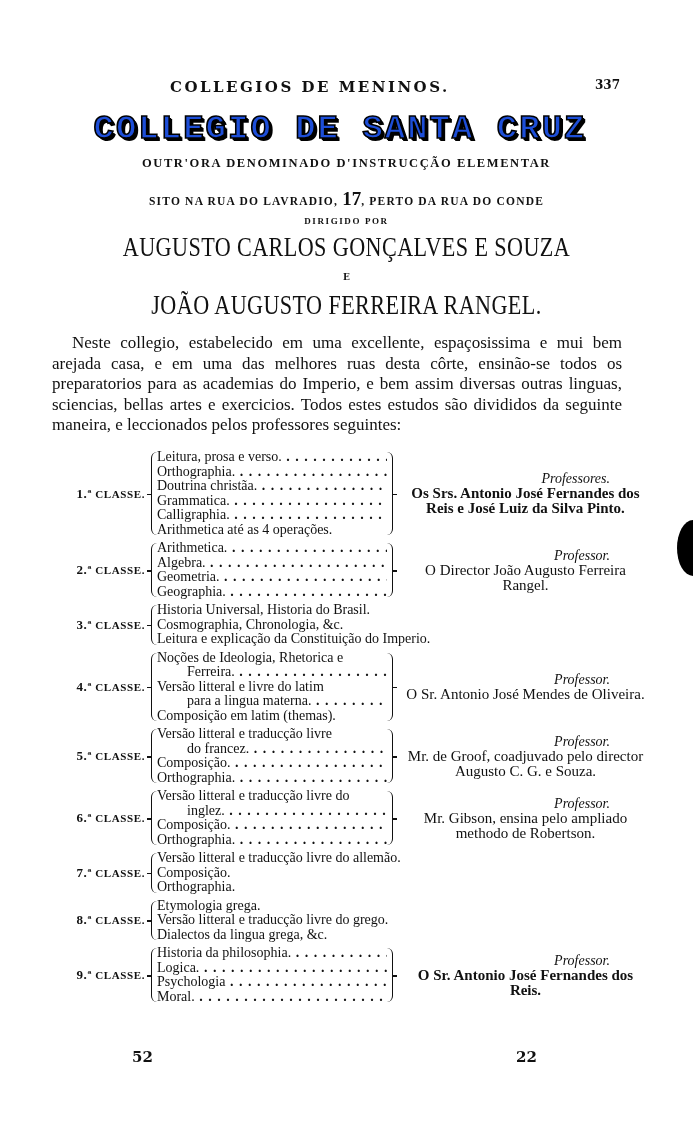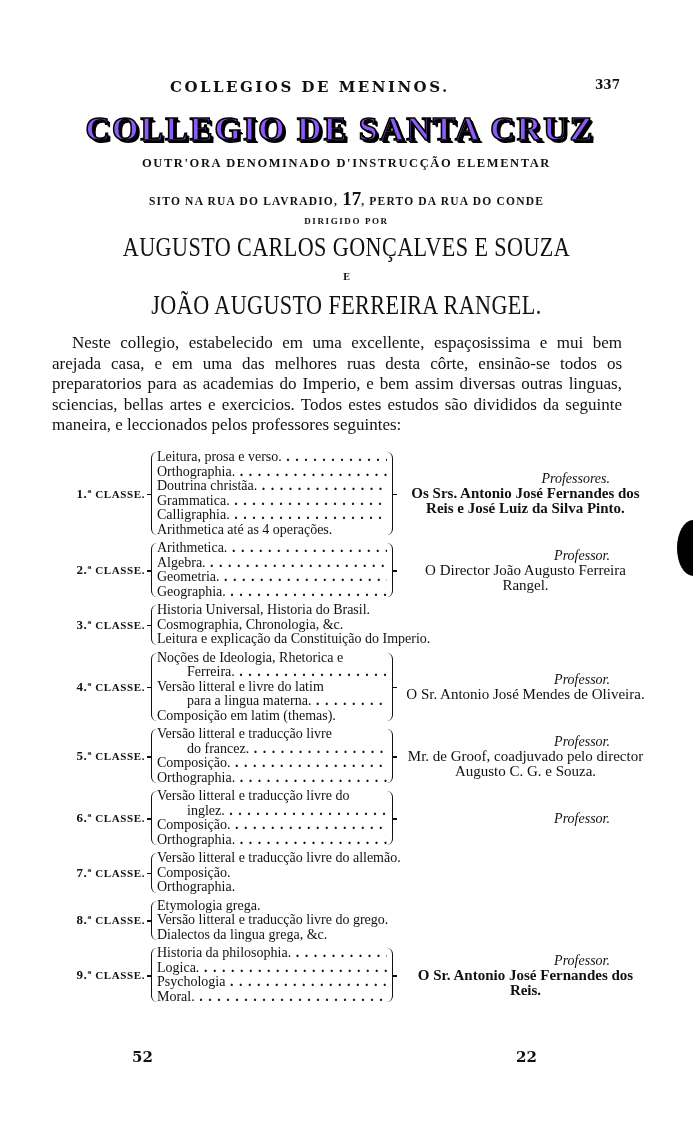--- a/index.html
+++ b/index.html
@@ -4,22 +4,22 @@
 <style>
   html, body { margin: 0; padding: 0; background: #ffffff; }
   body { width: 693px; height: 1138px; position: relative; overflow: hidden;
          font-family: "DejaVu Serif", "Liberation Serif", serif; color: #111; }
   .page { position: absolute; left: 0; top: 0; width: 693px; height: 1038px; }
   .running-head { position: absolute; top: 78px; left: 170px; width: 450px; height: 22px; }
   .running-head .rh-title { position: absolute; left: 0; top: 0; font-family: "DejaVu Serif", serif;
       font-weight: bold; font-size: 15px; letter-spacing: 2.5px; font-variant: small-caps; }
   .running-head .rh-page { position: absolute; right: 0; top: 0; font-weight: bold; font-size: 12px; }
   .display-title { position: absolute; top: 110px; left: 55px; width: 570px; text-align: center;
-      font-family: Liberation Serif, serif; font-weight: 900; font-size: 34px; letter-spacing: 2px;
-      color: #8b5cf6; -webkit-text-stroke: 1.6px #000;
+      font-family: Liberation Mono, monospace; font-weight: 900; font-size: 34px; letter-spacing: 2px;
+      color: #1d4ed8; -webkit-text-stroke: 1.6px #000;
       text-shadow: 2px 2px 0 #000, 3px 3px 0 #000; }
   .subtitle { position: absolute; left: 0; width: 693px; text-align: center;
       font-family: "Liberation Serif", serif; font-weight: bold; }
   .sub1 { top: 156px; font-size: 12.5px; letter-spacing: 1.6px; }
   .sub2 { top: 188px; font-size: 11.5px; letter-spacing: 1.2px; }
   .sub2 .num { font-size: 19px; letter-spacing: 0; }
   .sub3 { top: 216px; font-size: 9px; letter-spacing: 1.6px; }
   .name1 { position: absolute; top: 232px; left: 0; width: 693px; text-align: center;
       font-family: "Liberation Serif", serif; font-size: 27px; transform: scaleX(0.82); transform-origin: center; letter-spacing: 0.5px; }
   .conj { position: absolute; top: 272px; left: 0; width: 693px; text-align: center; font-size: 9px; font-weight: bold; }
@@ -170,20 +170,21 @@
       <div class="brace-l"></div>
       <div class="subjects">
         <div class="subj">Versão litteral e traducção livre do</div>
         <div class="subj dots indent">inglez.</div>
         <div class="subj dots">Composição.</div>
         <div class="subj dots">Orthographia.</div>
       </div>
       <div class="brace-r"></div>
       <div class="professor light">
         <div class="prof-heading">Professor.</div>
+        <div class="prof-name">Mr. Gibson, ensina pelo ampliado methodo de Robertson.</div>
       </div>
     </div>
     <div class="gap"></div>
 
     <div class="class-block">
       <div class="class-label"><span class="ord">7.ª</span> <span>CLASSE.</span></div>
       <div class="brace-l"></div>
       <div class="subjects wide">
         <div class="subj">Versão litteral e traducção livre do allemão.</div>
         <div class="subj">Composição.</div>

